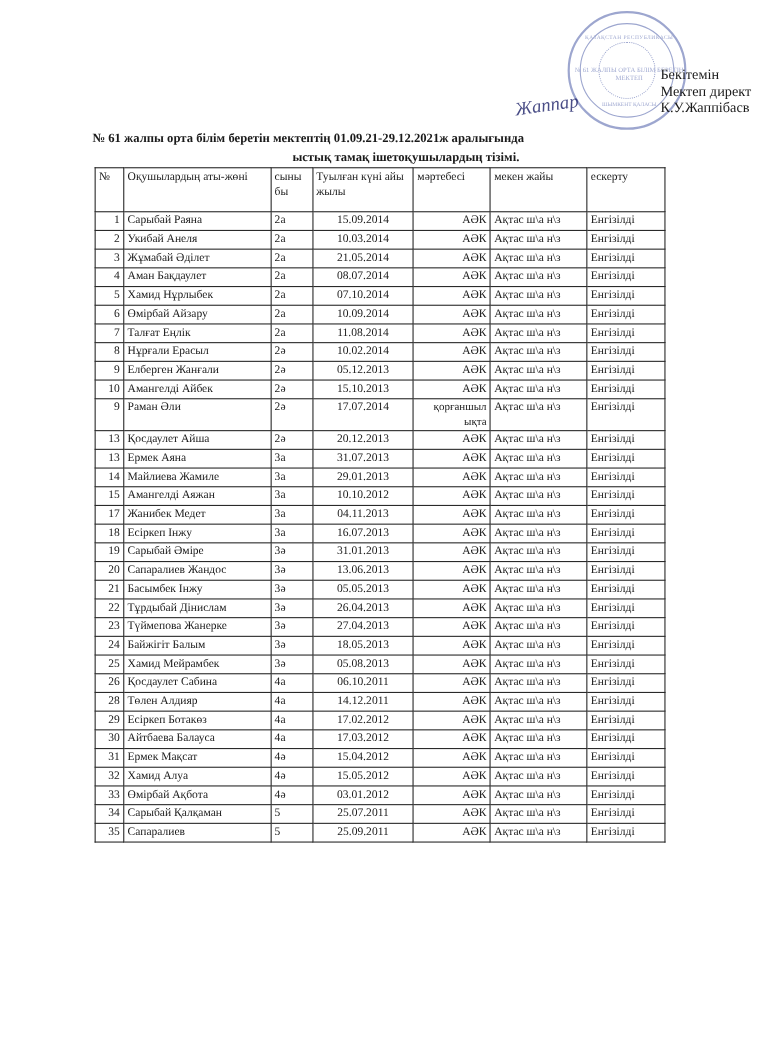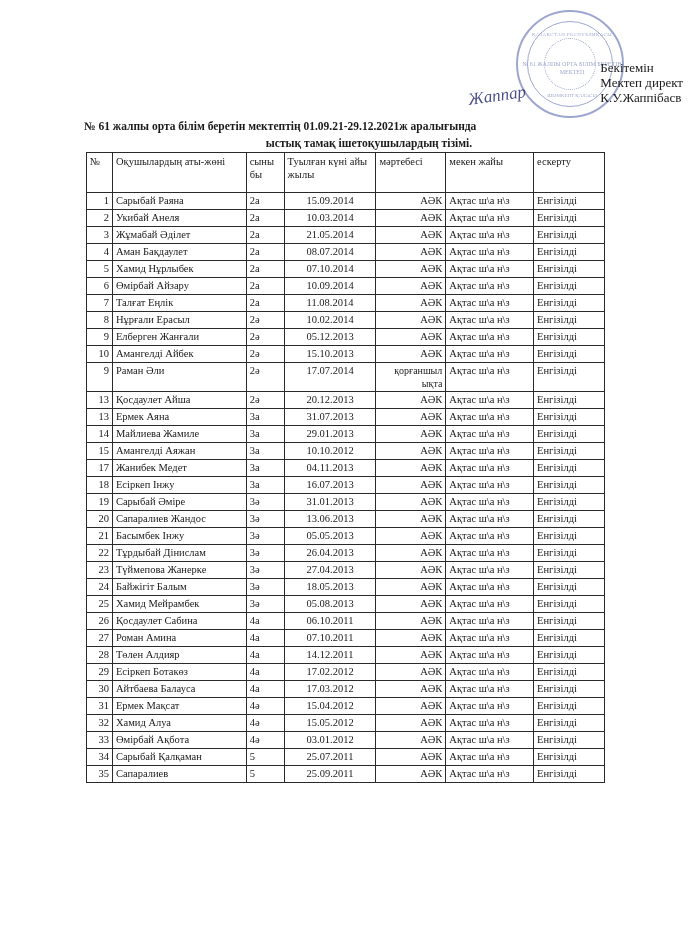--- a/index.html
+++ b/index.html
@@ -409,29 +409,20 @@
       <tr>
         <td class="c-num">26</td>
         <td class="c-name">Қосдаулет  Сабина</td>
         <td class="c-class">4а</td>
         <td class="c-birth">06.10.2011</td>
         <td class="c-status">АӘК</td>
         <td class="c-addr">Ақтас ш\а н\з</td>
         <td class="c-note">Енгізілді</td>
       </tr>
       <tr>
-        <td class="c-num">27</td>
-        <td class="c-name">Роман  Амина</td>
-        <td class="c-class">4а</td>
-        <td class="c-birth">07.10.2011</td>
-        <td class="c-status">АӘК</td>
-        <td class="c-addr">Ақтас ш\а н\з</td>
-        <td class="c-note">Енгізілді</td>
-      </tr>
-      <tr>
         <td class="c-num">28</td>
         <td class="c-name">Төлен  Алдияр</td>
         <td class="c-class">4а</td>
         <td class="c-birth">14.12.2011</td>
         <td class="c-status">АӘК</td>
         <td class="c-addr">Ақтас ш\а н\з</td>
         <td class="c-note">Енгізілді</td>
       </tr>
       <tr>
         <td class="c-num">29</td>

